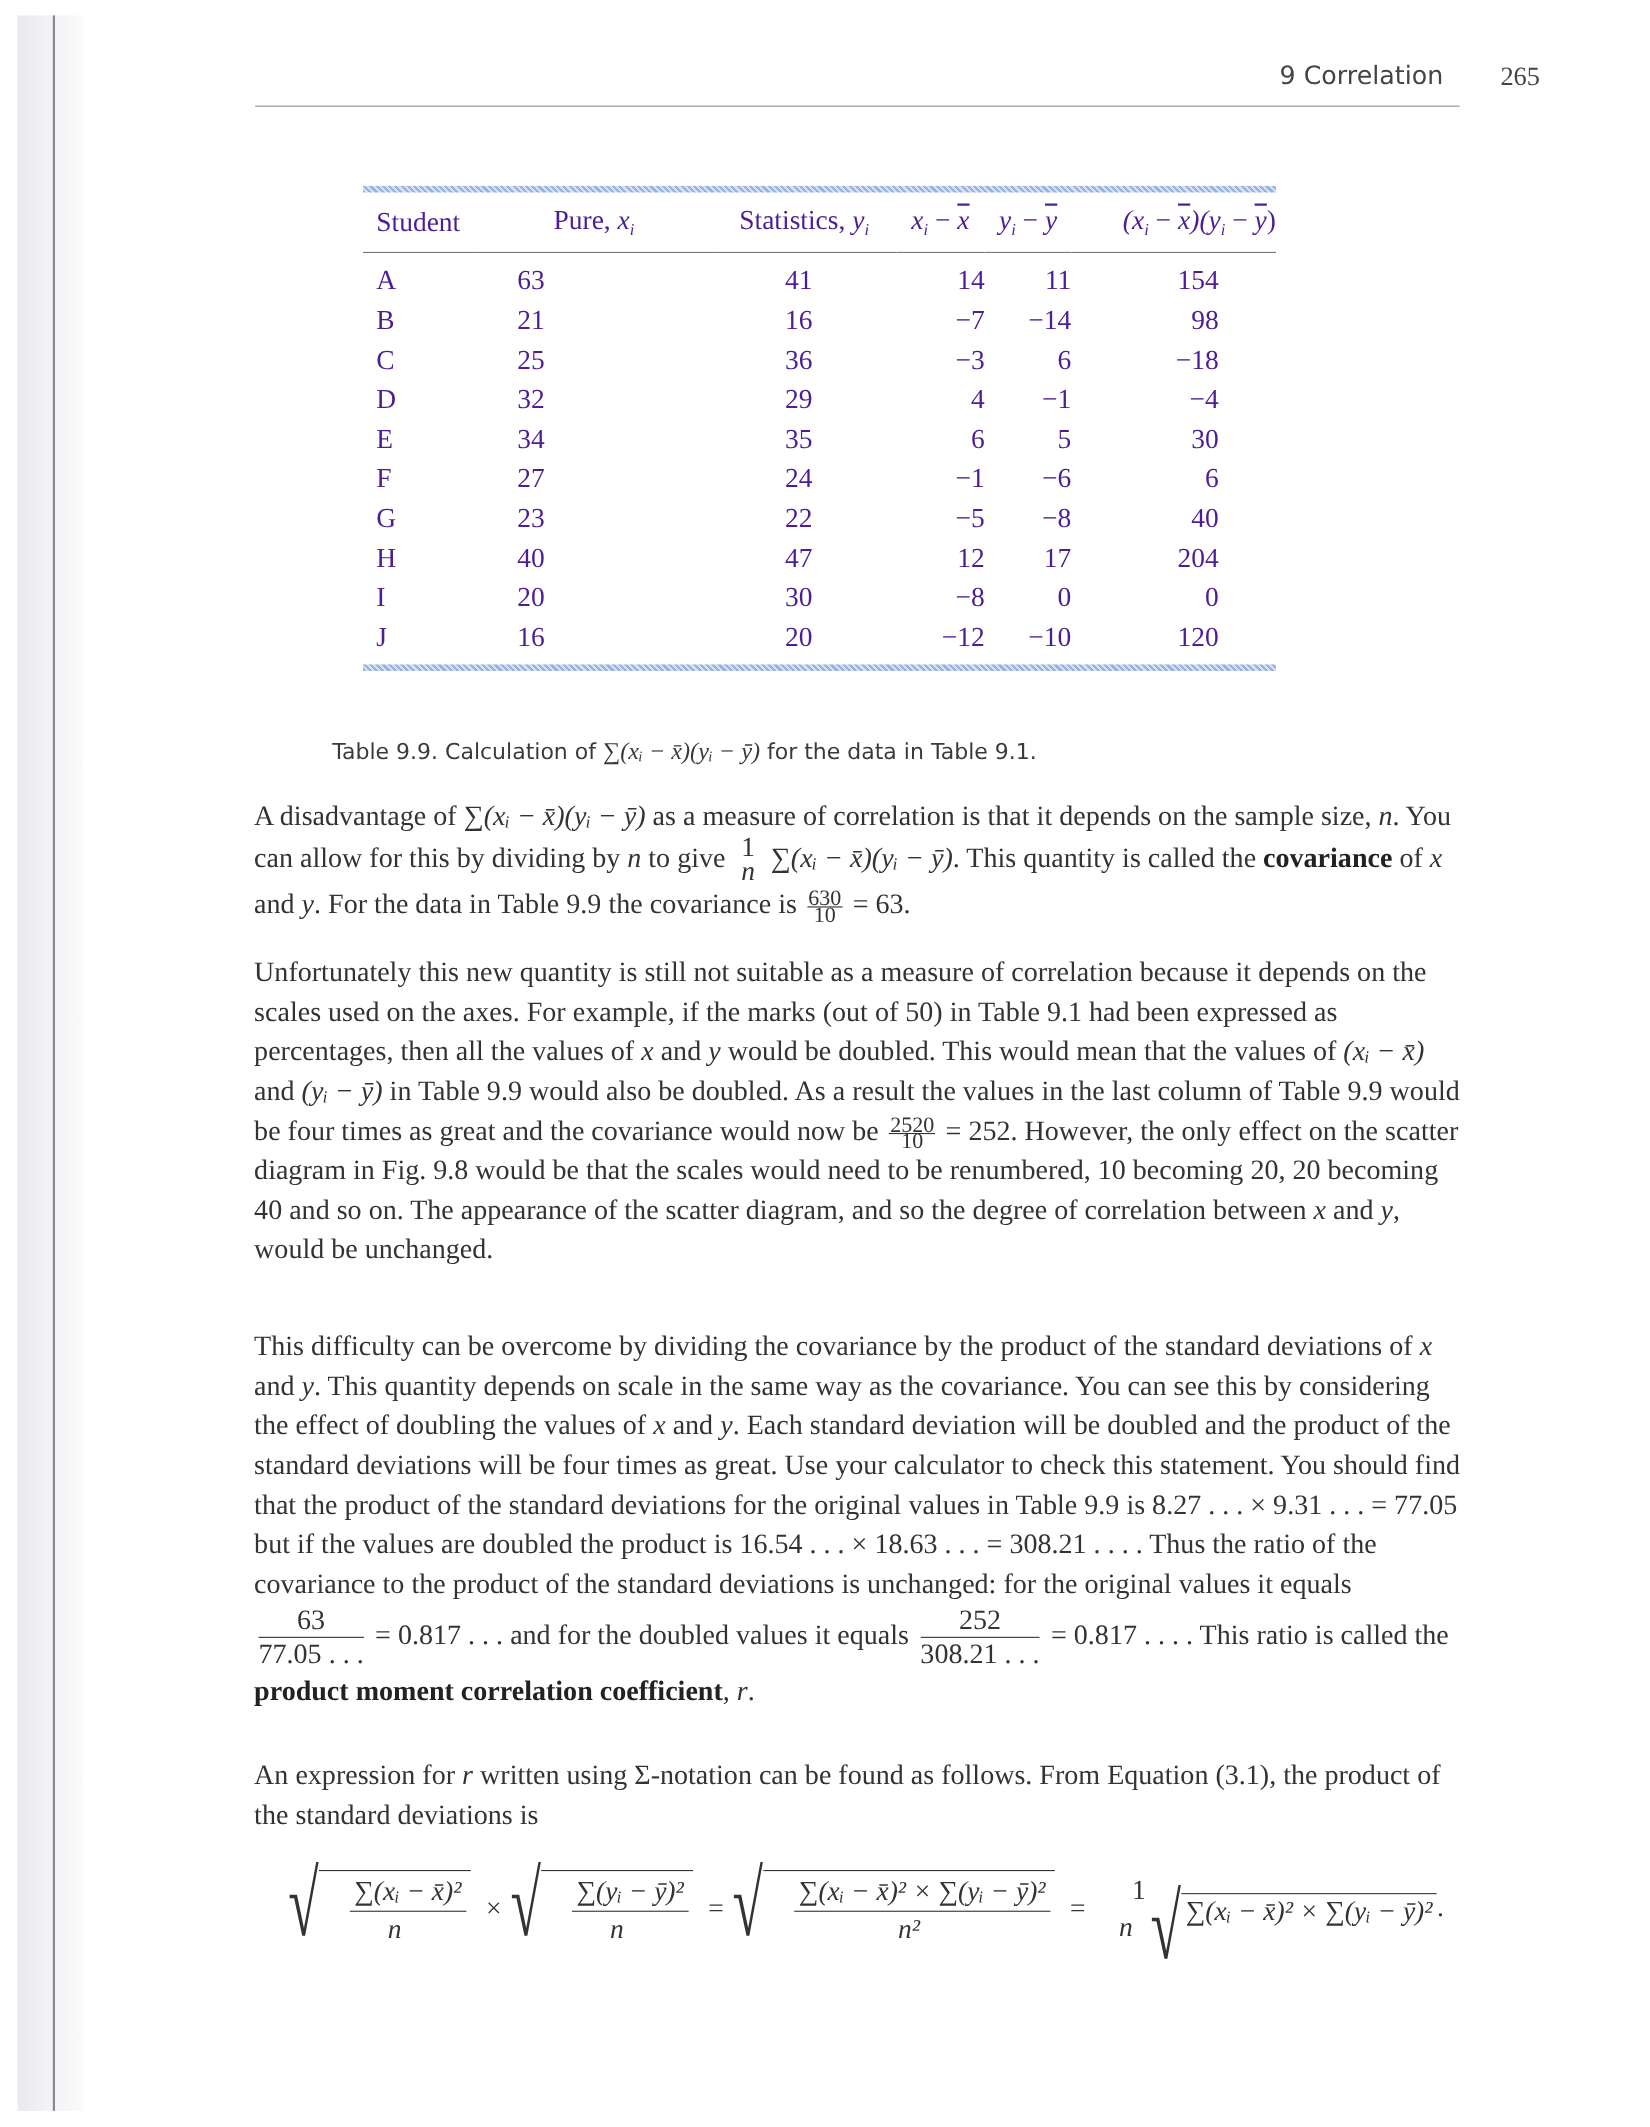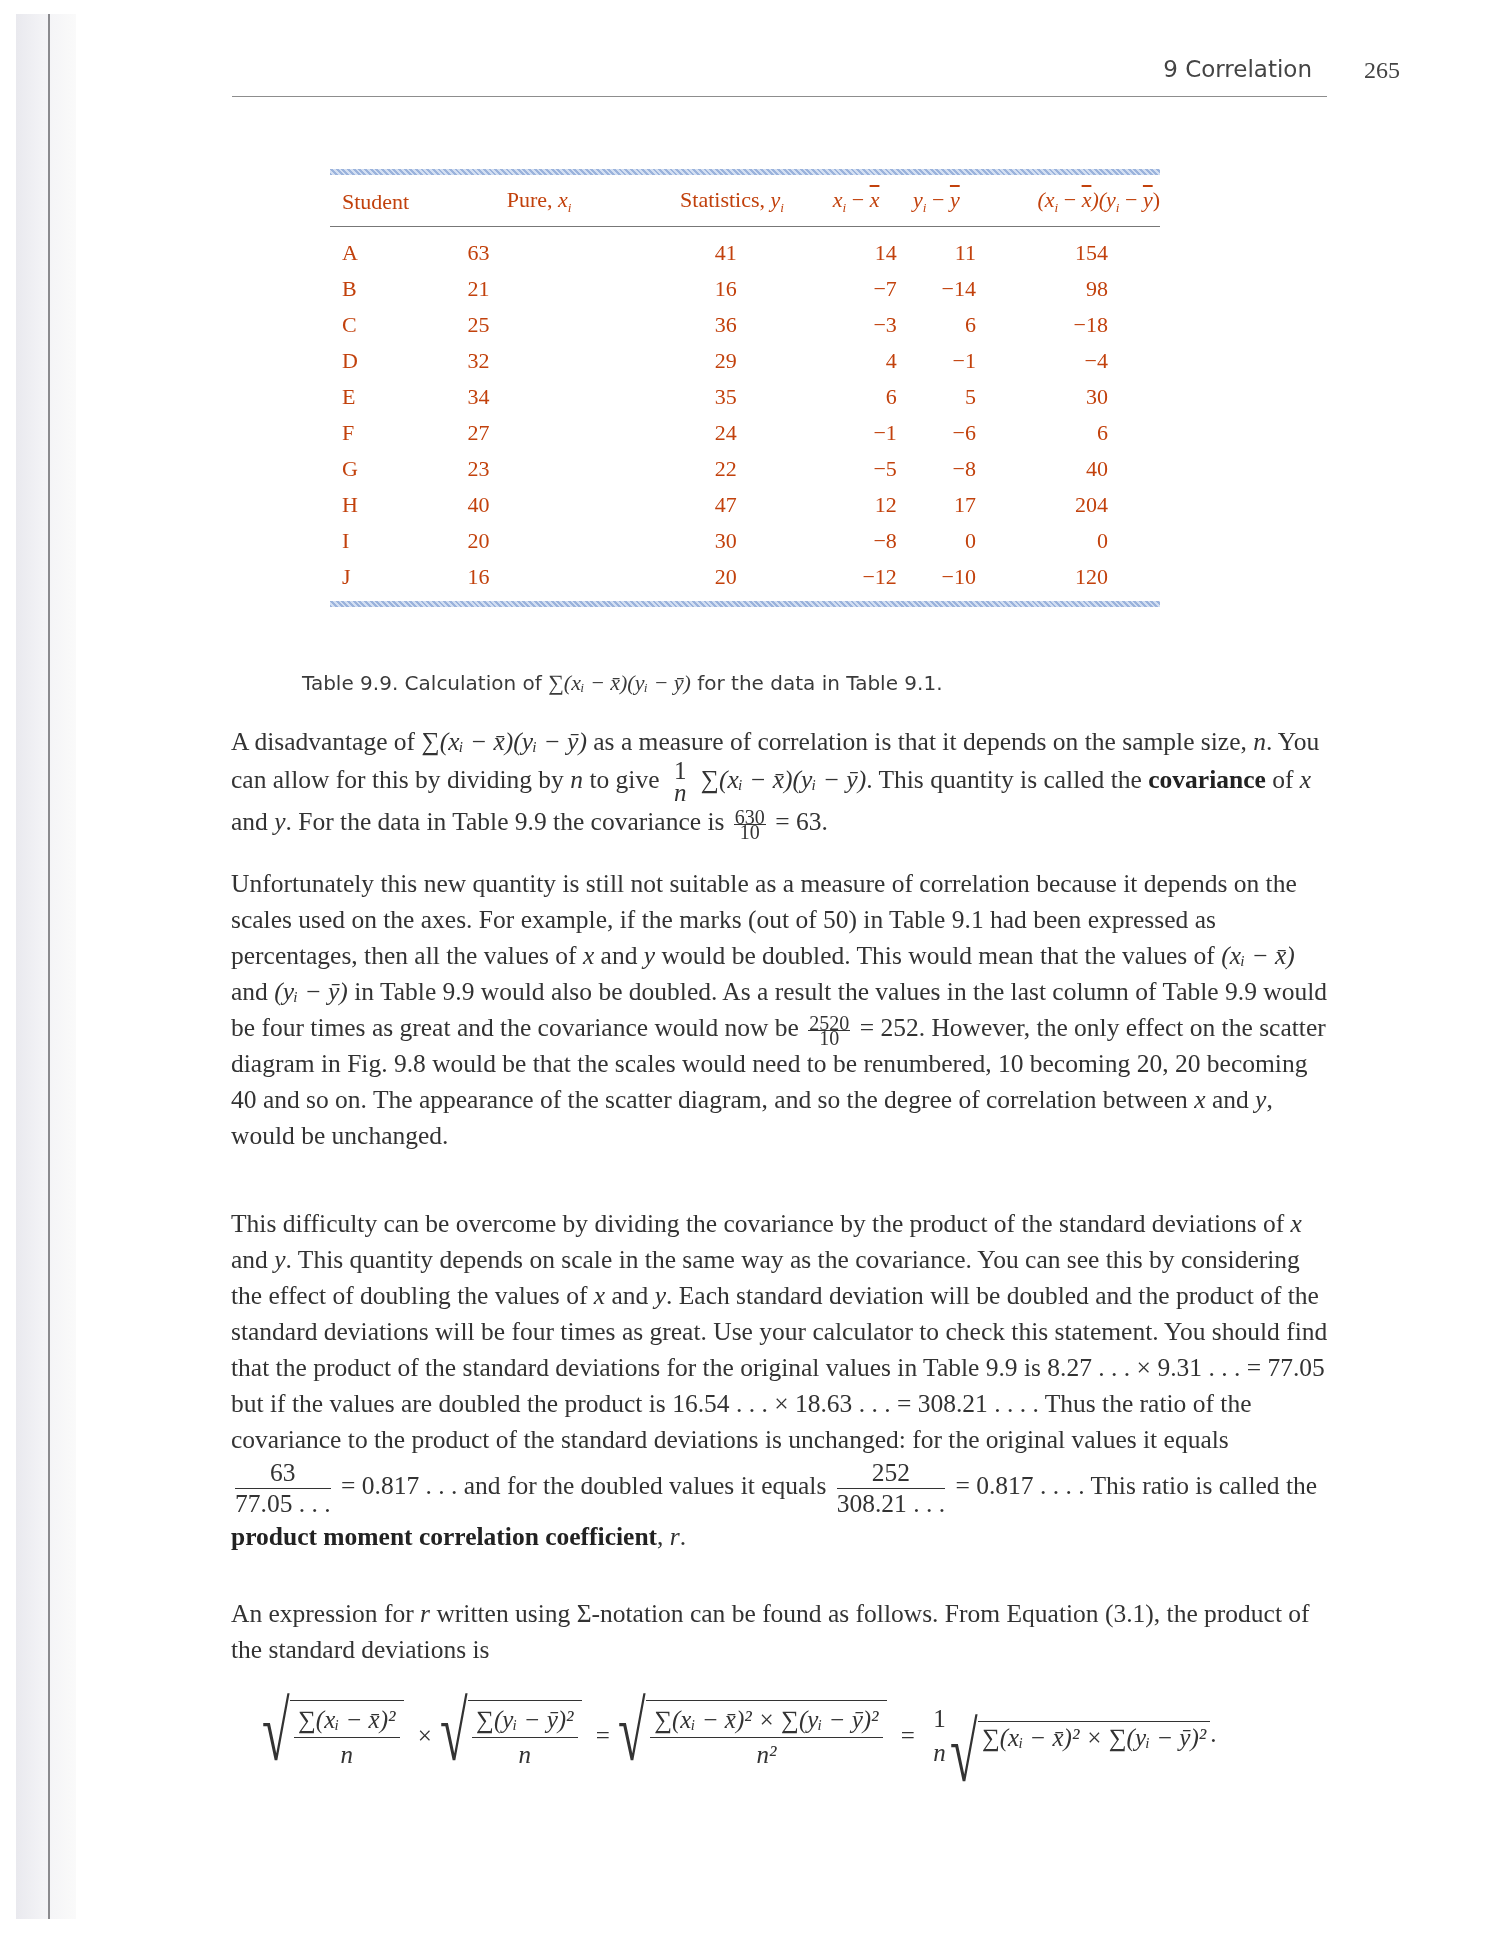--- a/index.html
+++ b/index.html
@@ -24,21 +24,21 @@
   .rh-chapter { right: 88px; }
   .rh-page { position: absolute; right: 0; top: 5px; font-size: 24px; color:#444; }
   .rule-top { position: absolute; left: 232px; top: 96px; width: 1095px; height: 1px; background: #8d8d8d; }
 
   .table-wrap { position: absolute; left: 330px; top: 169px; width: 830px; }
   .hatched {
     height: 6px; width: 830px;
     background: repeating-linear-gradient(45deg, #9bb3dc 0 2px, #d3dff2 2px 4px);
   }
   table.data {
-    width: 830px; border-collapse: collapse; font-size: 22px; color: #c2410c;
+    width: 830px; border-collapse: collapse; font-size: 25px; color: #4c1d95;
   }
   table.data th { font-weight: normal; padding: 12px 0 10px; text-align: center; border-bottom: 1.5px solid #777; white-space: nowrap; }
   table.data td { padding: 0; height: 36px; line-height: 36px; white-space: nowrap; }
   .c0 { width: 110px; text-align: left; padding-left: 12px !important; }
   .c1 { width: 115px; text-align: right; padding-right: 4px; }
   .c2 { width: 170px; text-align: right; }
   .c3 { width: 120px; text-align: right; }
   .c4 { width: 115px; text-align: right; }
   .c5 { width: 200px; text-align: right; }
   td.c1 { padding-right: 115px !important; }
@@ -61,21 +61,21 @@
   .frac-inline .den { display: block; }
   .frac-big { display: inline-block; vertical-align: middle; text-align: center; line-height: 30px; margin: 0 4px; }
   .frac-big .num { display: block; border-bottom: 1.5px solid #333; padding: 0 4px; }
   .frac-big .den { display: block; }
 
   .eq { position: absolute; left: 268px; top: 1700px; font-size: 25px; color: #333; white-space: nowrap; }
   .sqrt { display: inline-block; vertical-align: middle; position: relative; padding-left: 22px; }
   .sqrt::before { content: "√"; position: absolute; left: -6px; top: -10px; font-size: 84px; line-height: 84px; font-weight: 100; transform: scaleX(0.6); transform-origin: left; }
   .sqrt > .inner { display: inline-block; border-top: 1.5px solid #333; padding: 2px 4px 0; }
   .efrac { display: inline-block; vertical-align: middle; text-align: center; line-height: 34px; }
-  .efrac .num { display: block; border-bottom: 1.5px solid #333; padding: 0 4px; }
+  .efrac .num { display: block; border-bottom: 1.5px solid #333; padding: 0 4px; margin-left: 24px; }
   .op { display: inline-block; vertical-align: middle; margin: 0 8px; }
 </style>
 </head>
 <body>
 
 <div class="binding-shadow"></div>
 <div class="binding-line"></div>
 
 <div class="running-head">
   <span class="rh-chapter">9  Correlation</span>

